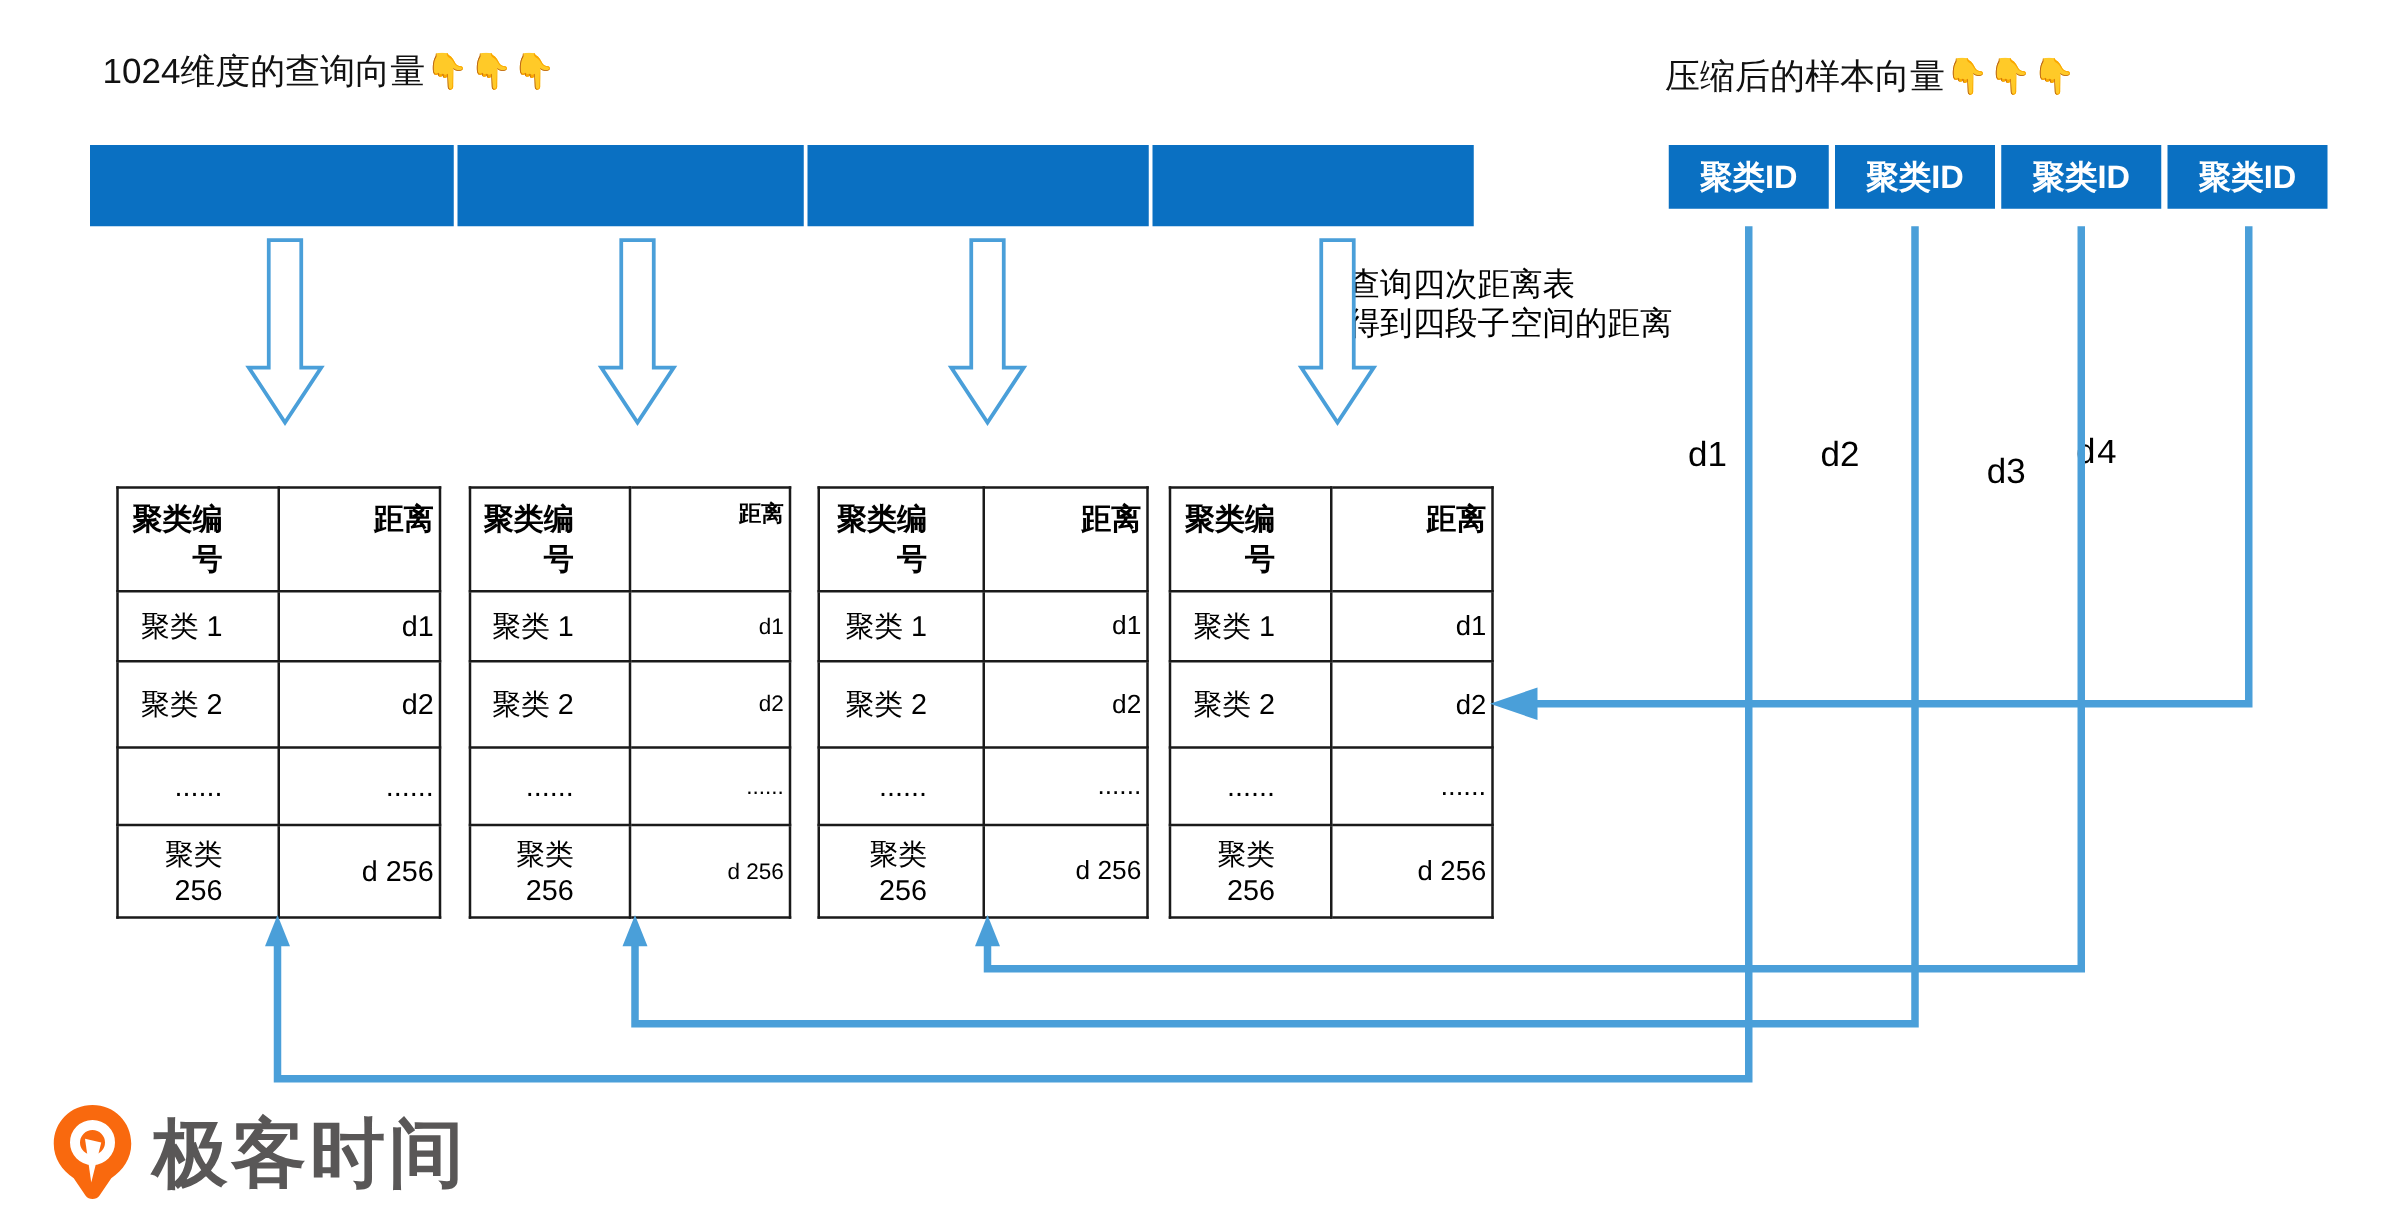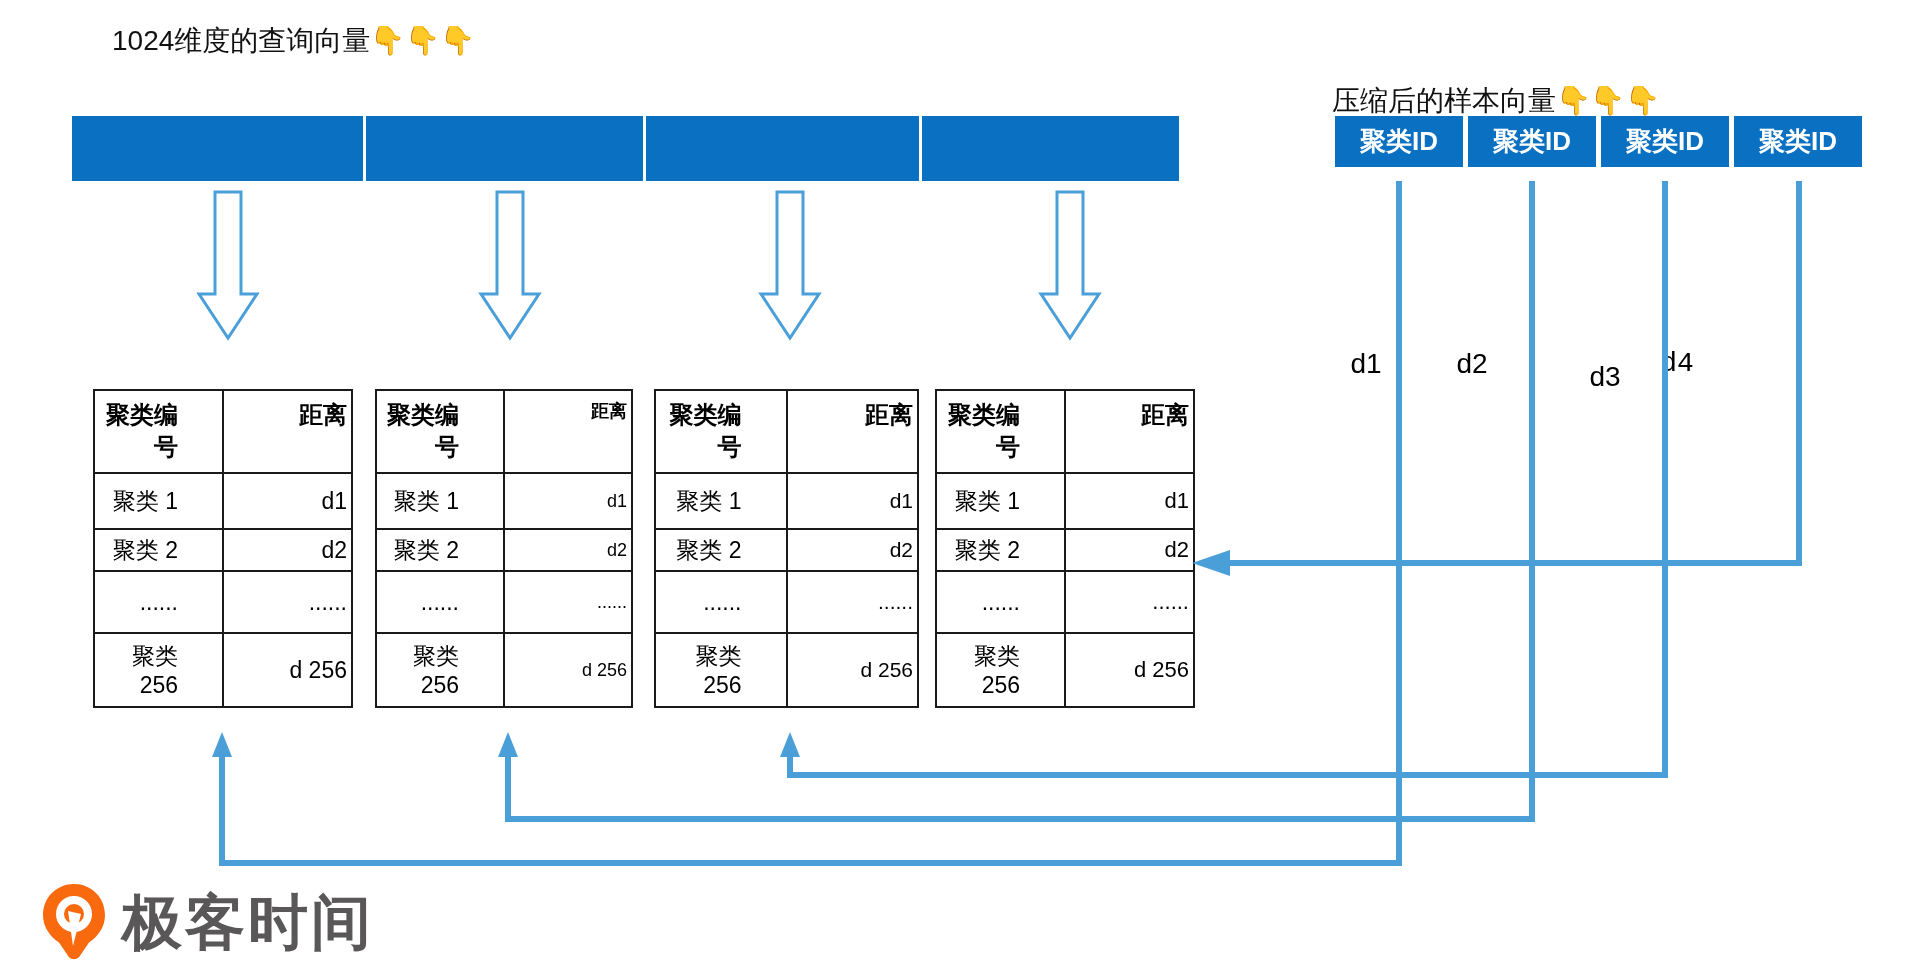--- a/index.html
+++ b/index.html
@@ -8,22 +8,22 @@
     --table-border:#1a1a1a;
     --logo-orange:#f9690e;
     --logo-text-gray:#595757;
   }
   *{margin:0;padding:0;box-sizing:border-box;}
   html,body{width:1920px;height:979px;background:#fff;
     font-family:"Liberation Sans",sans-serif;color:#000;}
   #canvas{position:relative;width:1920px;height:979px;background:#fff;overflow:hidden;}
 
   .title{position:absolute;font-size:28px;color:#111;white-space:nowrap;}
-  #title-query{left:82px;top:22px;margin-left:30px;}
-  #title-sample{left:1332px;top:42px;margin-top:40px;}
+  #title-query{left:82px;top:38px;}
+  #title-sample{left:1332px;top:42px;}
 
   
   #query-bar{position:absolute;left:72px;top:116px;width:1107px;height:65px;}
   .bar-seg{position:absolute;top:0;height:65px;background:var(--vector-blue);}
 
   
   #sample-cells{position:absolute;left:1335px;top:116px;height:65px;display:flex;gap:5px;}
   .id-cell{width:128px;height:51px;background:var(--vector-blue);color:#fff;
     font-size:26px;font-weight:bold;display:flex;align-items:center;justify-content:center;
     white-space:nowrap;}
@@ -38,21 +38,21 @@
   
   .table-wrap{position:absolute;top:389px;}
   table.dist{border-collapse:collapse;table-layout:fixed;width:100%;background:#fff;}
   table.dist th,table.dist td{border:2px solid var(--table-border);
     padding:4px 4px 4px 10px;text-align:right;vertical-align:middle;
     overflow:hidden;word-break:break-word;}
   table.dist th{font-weight:bold;vertical-align:top;padding-top:8px;font-size:24px;}
   table.dist th.col-l,table.dist td.col-l{padding-right:44px;}
   table.dist tr.r-head{height:83px;}
   table.dist tr.r-1{height:56px;margin-left:18px;}
-  table.dist tr.r-2{height:42px;}
+  table.dist tr.r-2{height:69px;}
   table.dist tr.r-3{height:62px;}
   table.dist tr.r-4{height:74px;}
   table.dist td{font-size:23px;}
   table.dist td.col-r{padding-left:16px;}
   .t2 td.col-r,.t2 th.col-r{font-size:18px;}
   .t3 td.col-r{font-size:21px;}
   .t4 td.col-r{font-size:22px;}
 
   
   #overlay{position:absolute;left:0;top:0;width:1920px;height:979px;pointer-events:none;}
@@ -80,20 +80,24 @@
     <div class="bar-seg" style="left:850px;width:257px"></div>
   </div>
 
   <div id="sample-cells">
       <div class="id-cell">聚类ID</div>
       <div class="id-cell">聚类ID</div>
       <div class="id-cell">聚类ID</div>
       <div class="id-cell">聚类ID</div>
     </div>
 
+  <div id="annotation">
+    <div>查询四次距离表</div>
+    <div>得到四段子空间的距离</div>
+  </div>
 
   <div id="d-labels">
       <div class="d-label" style="left: 1306px;">d1</div>
       <div class="d-label" style="left: 1412px;">d2</div>
       <div class="d-label" style="left: 1545px; margin-top: 13px;">d3</div>
       <div class="d-label" style="left: 1617px; font-family: Liberation Mono, monospace;">d4</div>
     </div>
 
   <div id="tables">
       <div class="table-wrap t1" style="left: 93px; width: 260px;">

